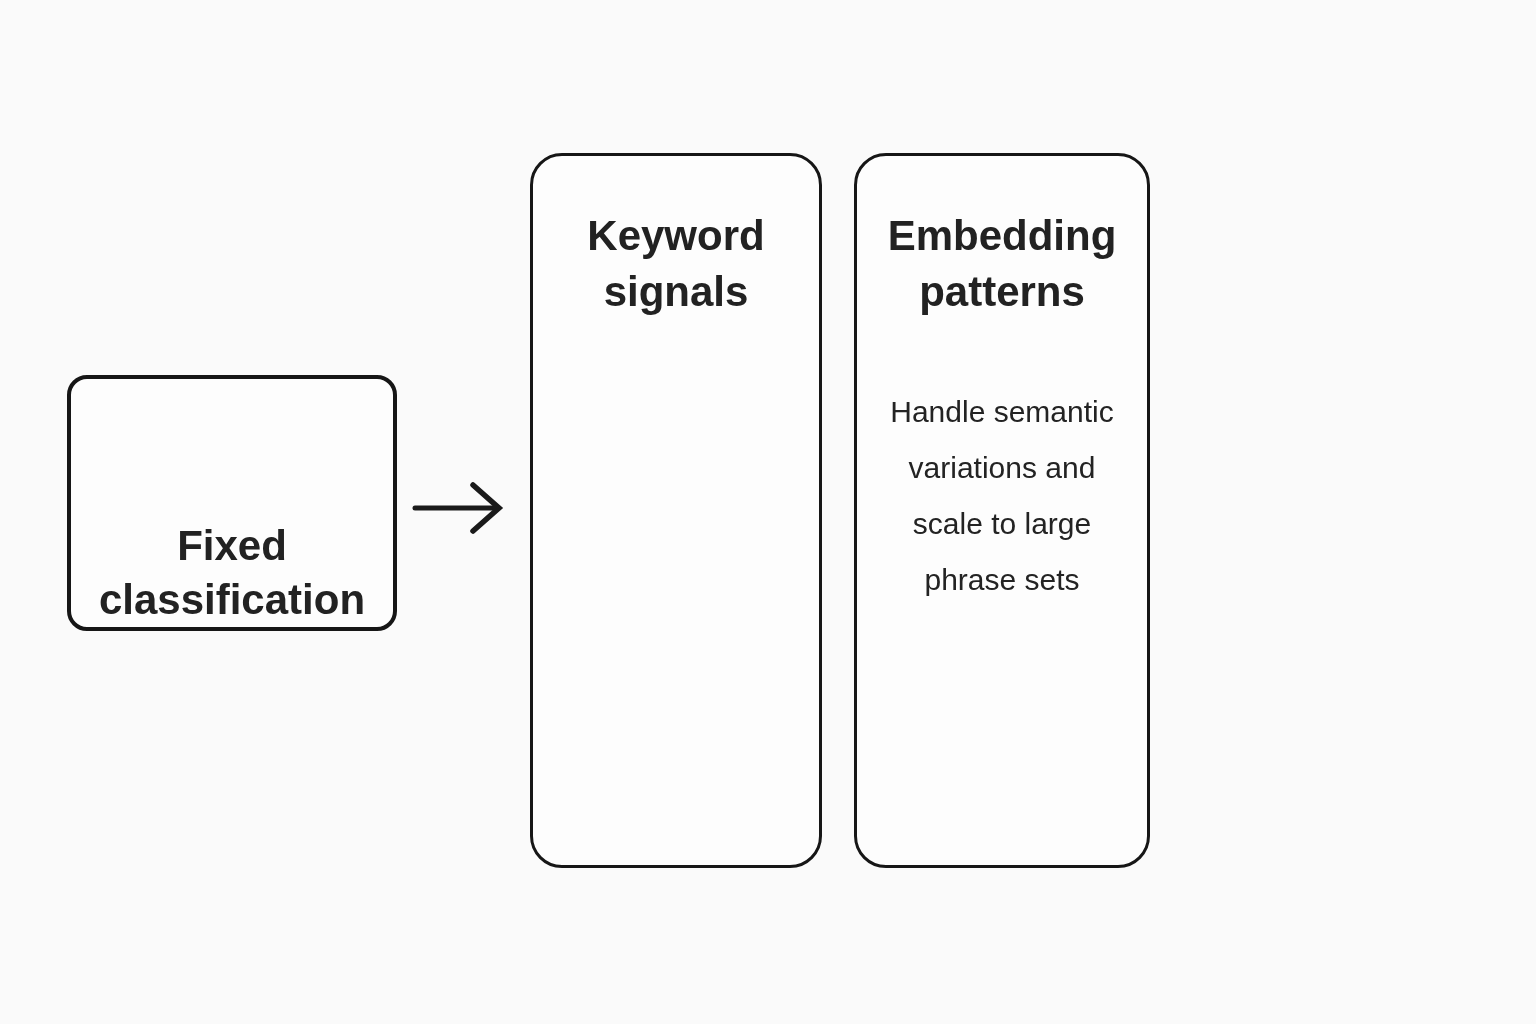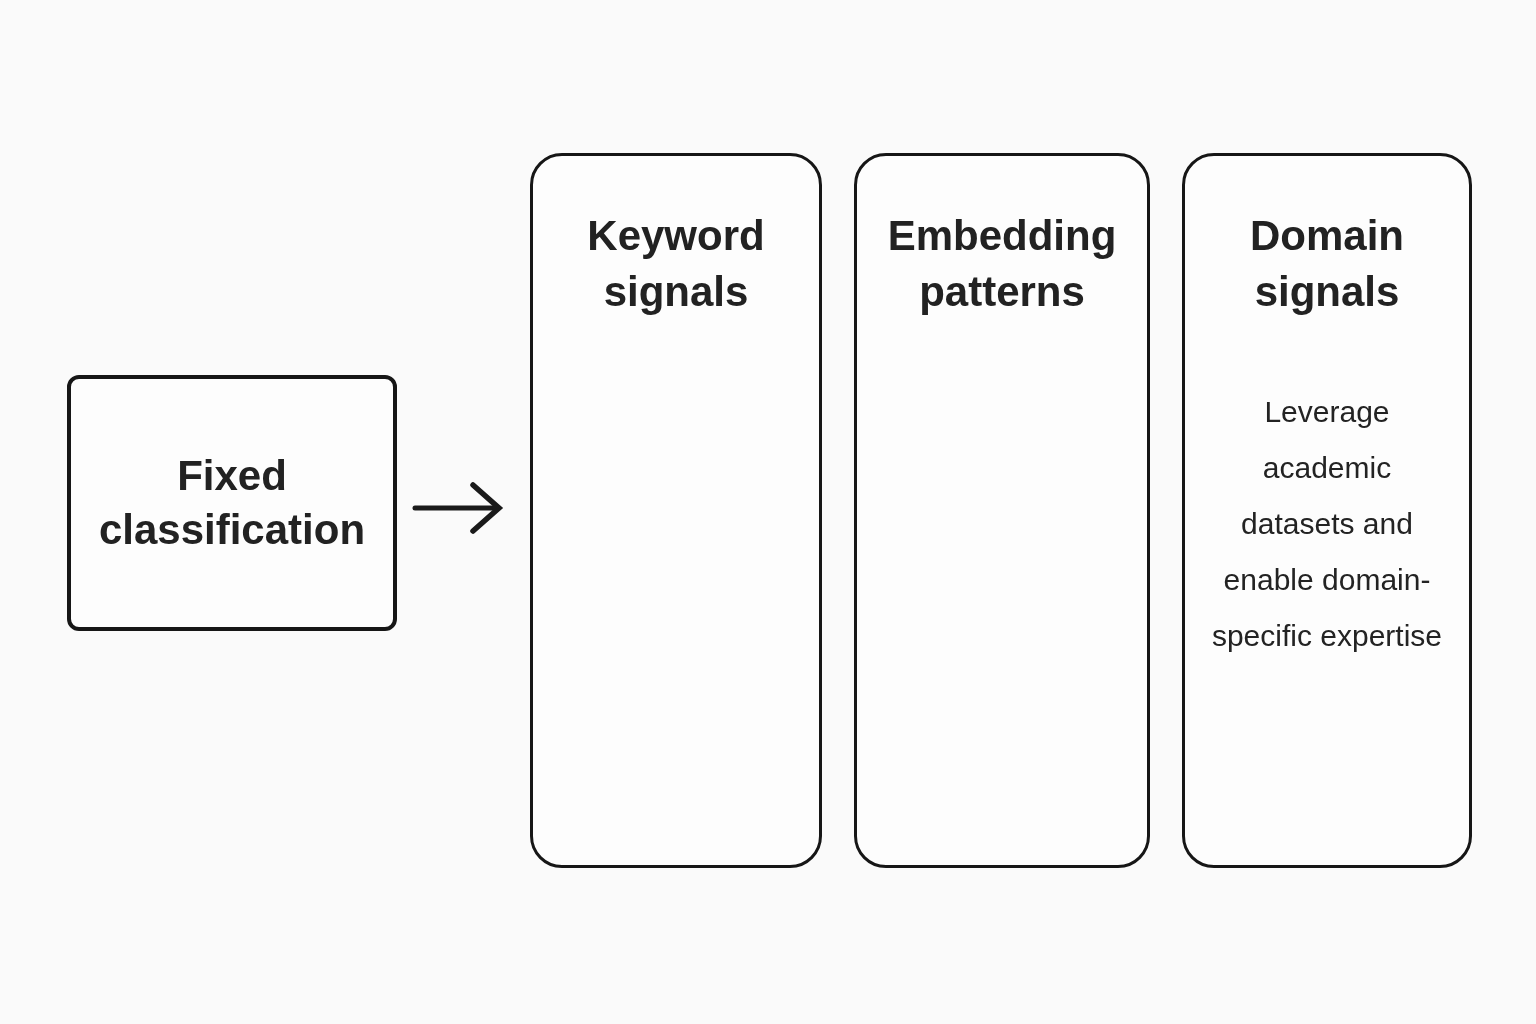--- a/index.html
+++ b/index.html
@@ -17,24 +17,24 @@
     color: #1c1c1c;
   }
   .source-box {
     position: absolute;
     left: 67px;
     top: 375px;
     width: 330px;
     height: 256px;
     box-sizing: border-box;
     border: 4px solid #161616;
-    border-radius: 12px;
+    border-radius: 20px;
     background: #fdfdfd;
     display: flex;
-    align-items: center;
+    align-items: flex-end;
     justify-content: center;
     text-align: center;
   }
   .source-label {
     font-size: 42px;
     line-height: 54px;
     font-weight: bold;
     color: #222222;
     padding: 0 10px;
   }
@@ -88,20 +88,17 @@
     <line x1="5" y1="28" x2="87" y2="28" stroke="#1a1a1a" stroke-width="5" stroke-linecap="round"></line>
     <polyline points="63,5 89,28 63,51" fill="none" stroke="#1a1a1a" stroke-width="5.5" stroke-linecap="round" stroke-linejoin="miter"></polyline>
   </svg>
 
   <div class="card card-1">
     <div class="card-title">Keyword signals</div>
   </div>
 
   <div class="card card-2">
     <div class="card-title">Embedding patterns</div>
+    <div class="card-body">Handle semantic variations and scale to large phrase sets</div>
   </div>
 
-  <div class="card card-3">
-    <div class="card-title">Domain signals</div>
-    <div class="card-body">Leverage academic datasets and enable domain-specific expertise</div>
-  </div>
 
 </div>
 
 </body></html>

